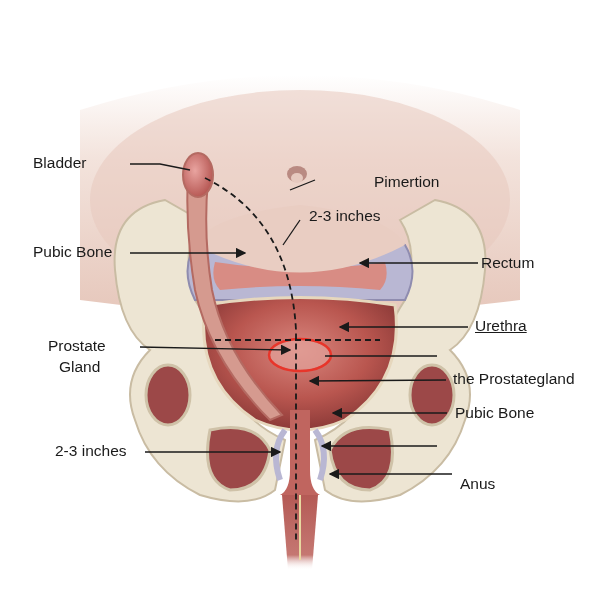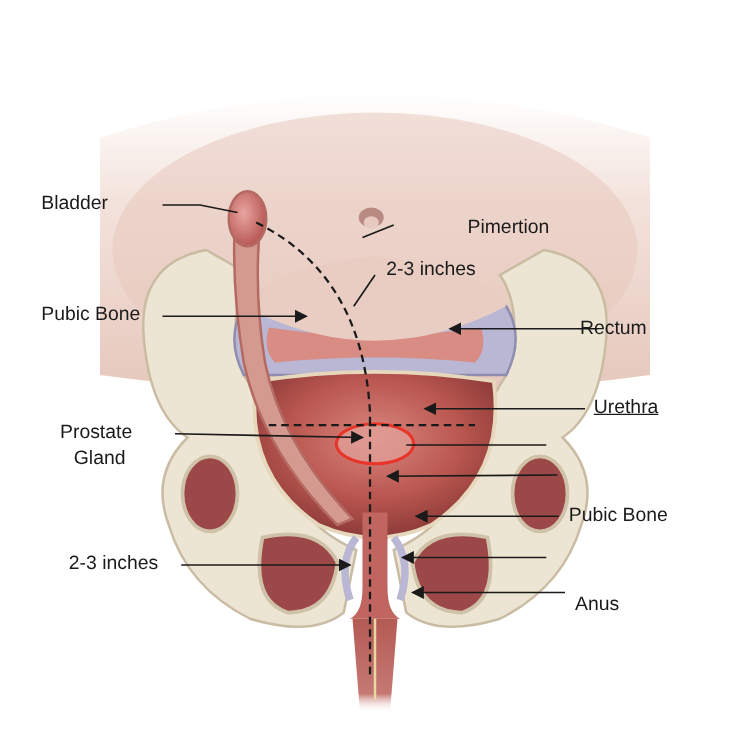--- a/index.html
+++ b/index.html
@@ -101,17 +101,18 @@
 
 <div class="label" style="left:33px;top:154px;">Bladder</div>
 <div class="label" style="left:33px;top:243px;">Pubic Bone</div>
 <div class="label" style="left:48px;top:337px;">Prostate</div>
 <div class="label" style="left:59px;top:358px;">Gland</div>
 <div class="label" style="left:55px;top:442px;">2-3 inches</div>
 
 <div class="label" style="left:326px;top:173px;margin-left:48px;">Pimertion</div>
 <div class="label" style="left:309px;top:207px;">2-3 inches</div>
 
-<div class="label" style="left:464px;top:254px;">Rectum</div>
+<div class="label" style="left:481px;top:254px;">Rectum</div>
 <div class="label" style="left:475px;top:317px;text-decoration:underline;">Urethra</div>
+<div class="label" style="left:453px;top:370px;">the Prostategland</div>
 <div class="label" style="left:455px;top:404px;">Pubic Bone</div>
 <div class="label" style="left:460px;top:475px;">Anus</div>
 </div>
 
 </body></html>

